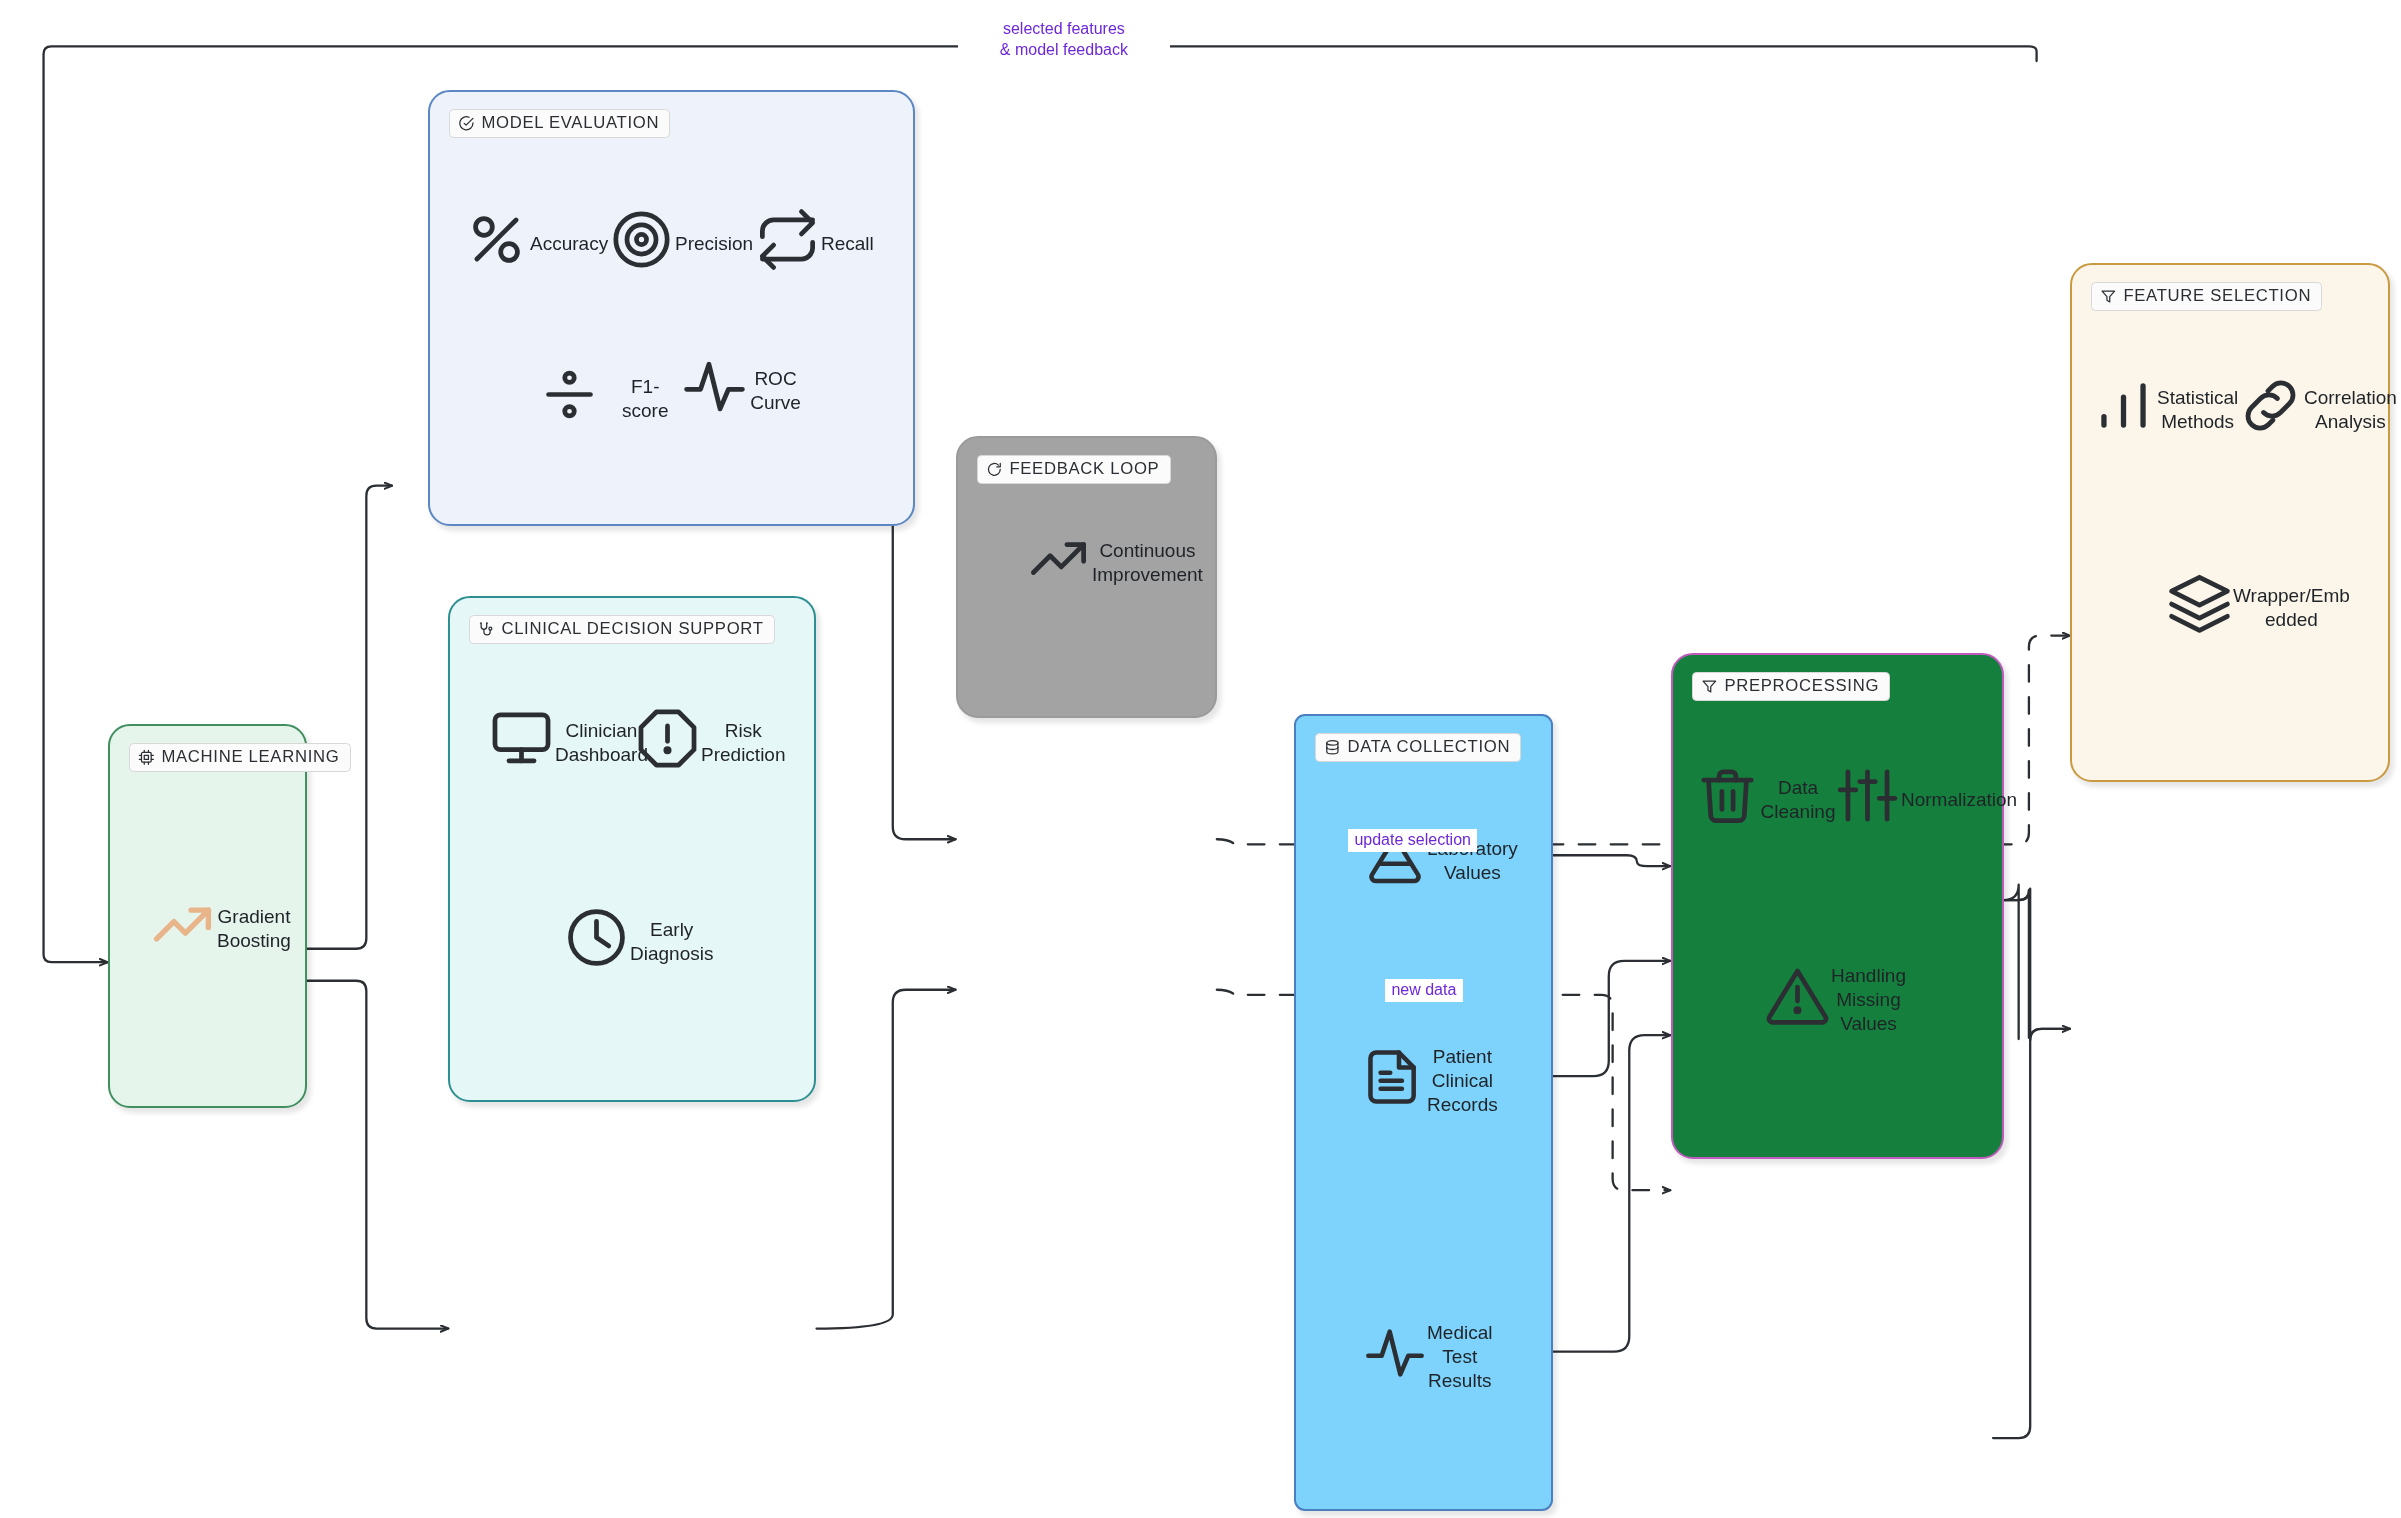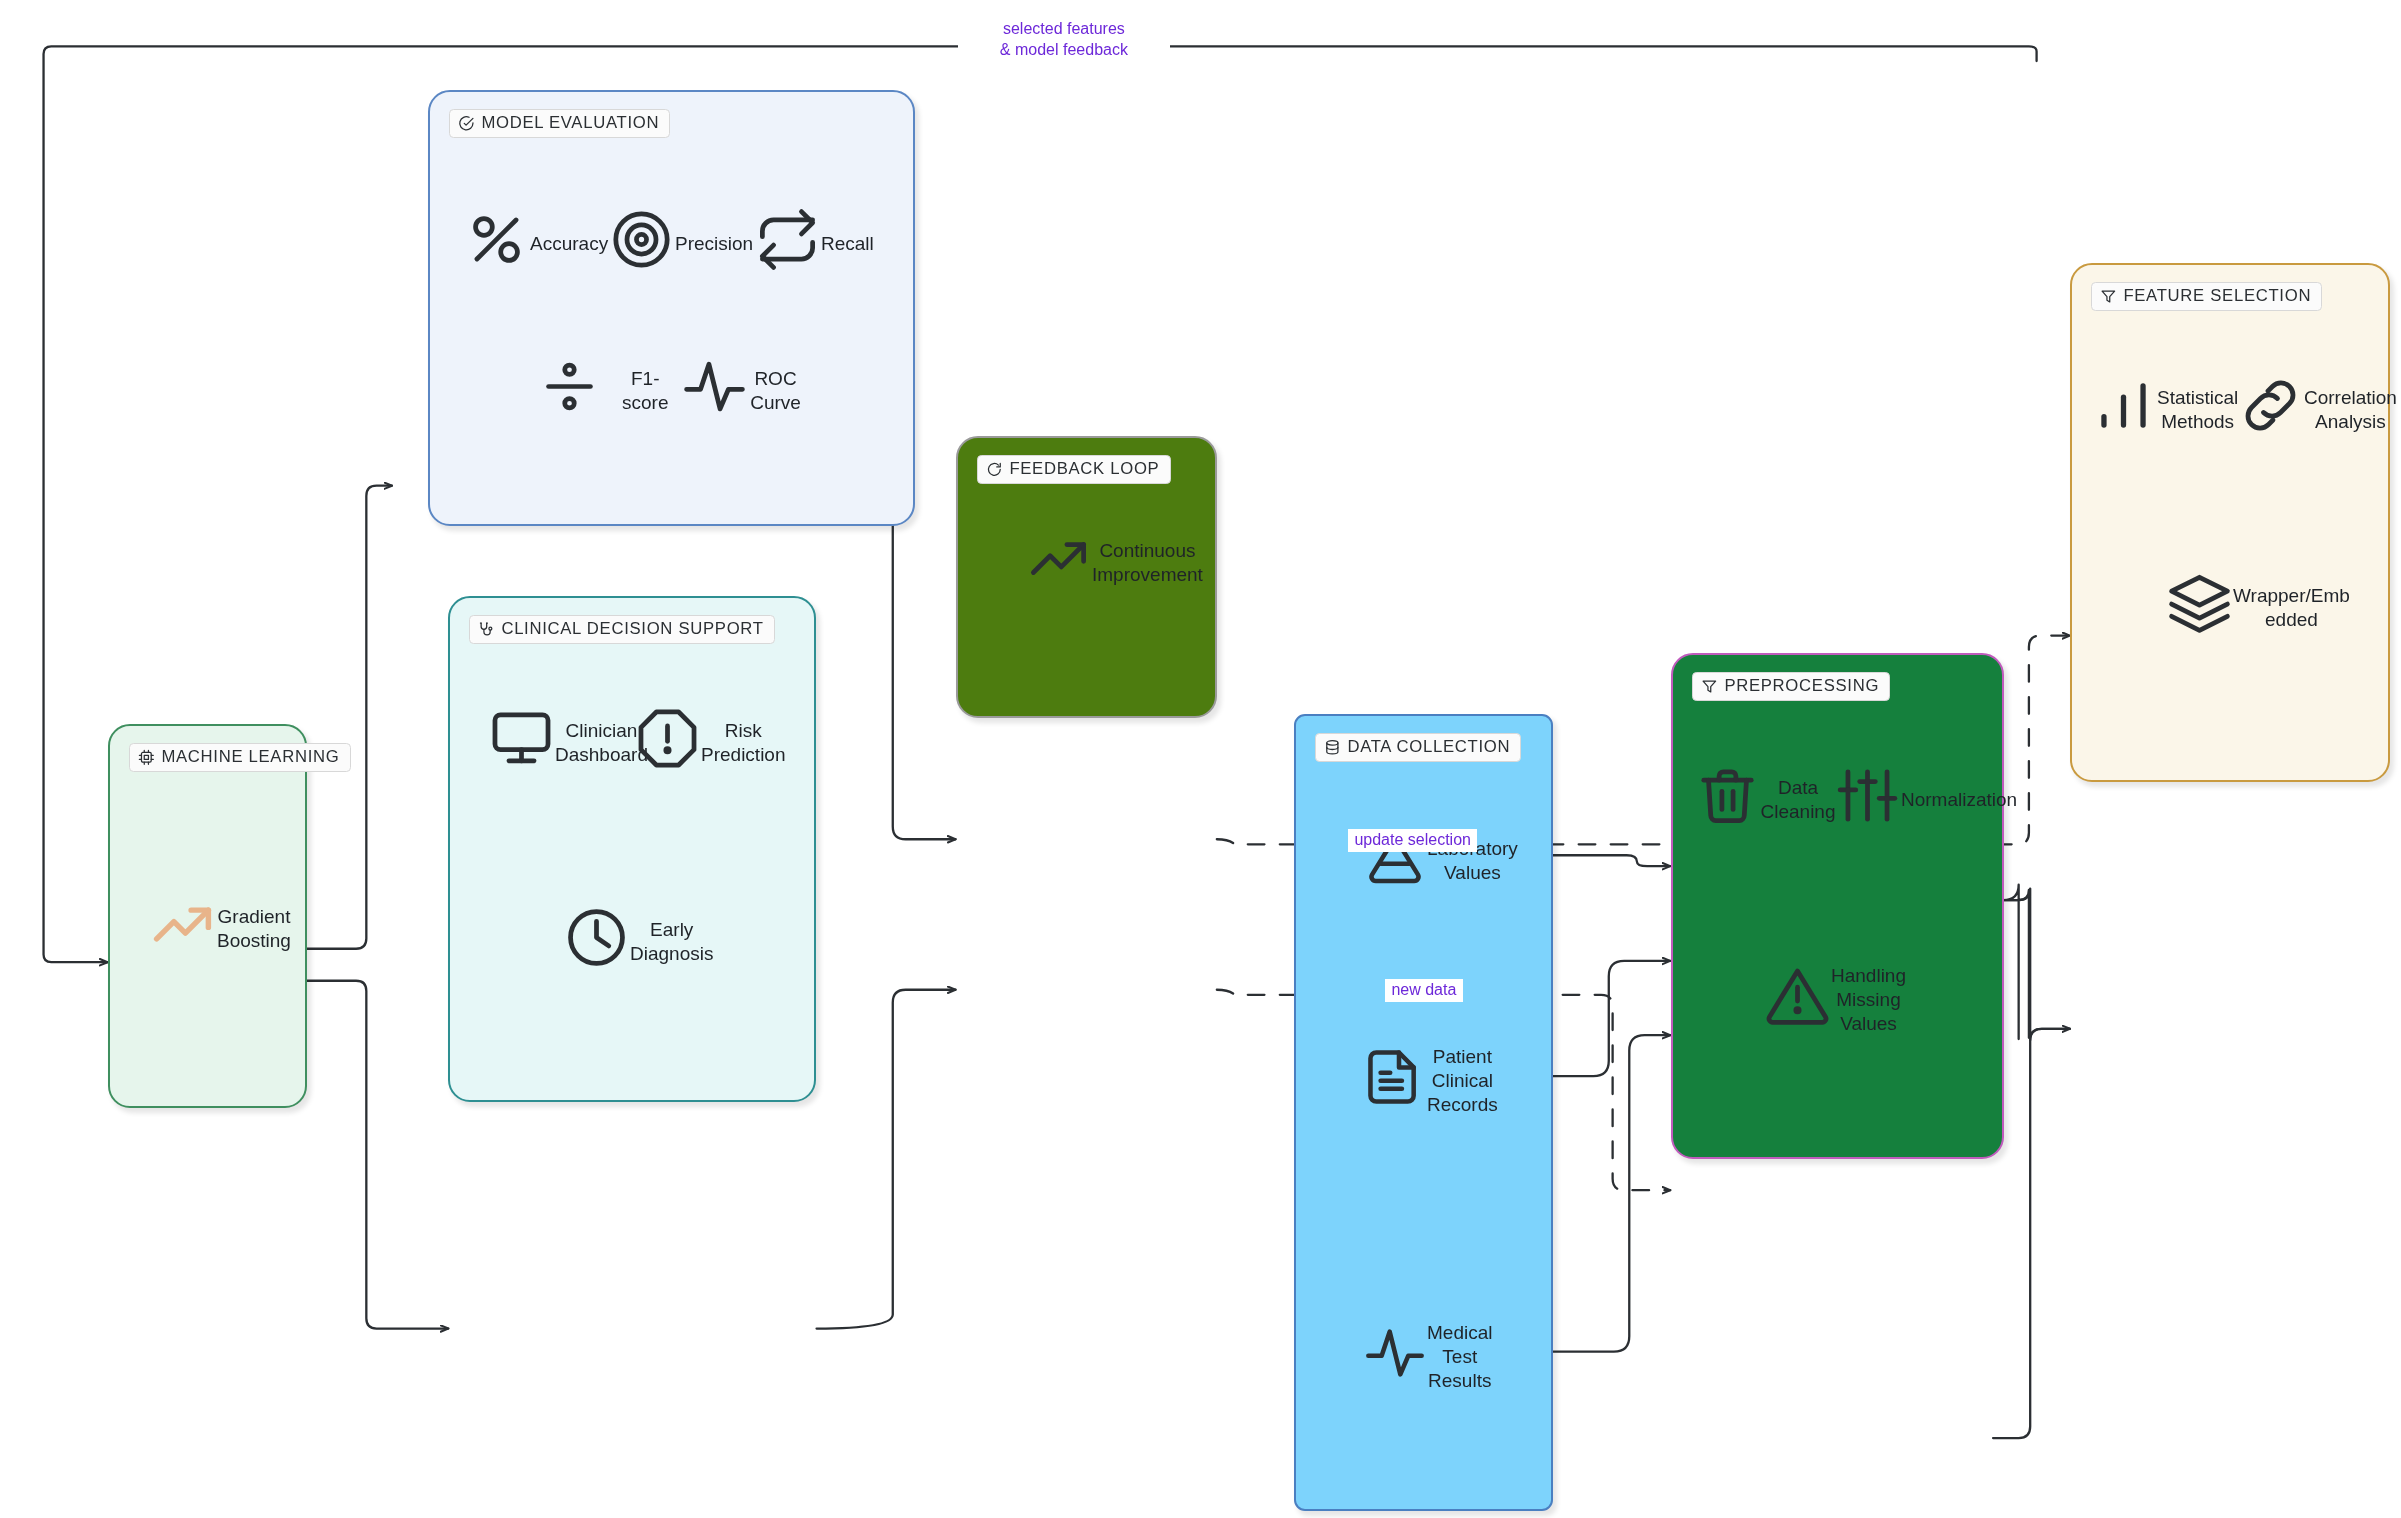--- a/index.html
+++ b/index.html
@@ -36,21 +36,21 @@
 
   .edge-label{
     position:absolute;background:#ffffff;padding:1.3px 6.4px;
     font-size:16px;color:#6d28d9;text-align:center;line-height:1.28;white-space:pre-line;
   }
 
   
   #grp-model-evaluation{background:#eef3fb;border-color:#5b87c4;margin-left:36px;}
   #grp-machine-learning{background:#e6f5ec;border-color:#3f8f5f;}
   #grp-clinical-decision-support{background:#e6f7f7;border-color:#2e8f92;}
-  #grp-feedback-loop{background:#4d7c0f;border-color:#9a9a9a;}
+  #grp-feedback-loop{background:#a3a3a3;border-color:#9a9a9a;}
   #grp-feature-selection{background:#fbf6e9;border-color:#c99a3f;}
   #grp-preprocessing{background:#15803d;border-color:#c05bbd;}
   #grp-data-collection{background:#7dd3fc;border-color:#4a7fc1;border-radius:11px;}
 </style>
 </head>
 <body>
 
 <div id="canvas">
 
   <svg class="edges" viewBox="0 0 3749 2371">
@@ -149,21 +149,21 @@
         <svg width="67" height="67" viewBox="0 0 24 24" fill="none" stroke="#2b2f33" stroke-width="1.7" stroke-linecap="round" stroke-linejoin="round">
           <polyline points="17,2 21,6 17,10"></polyline>
             <path d="M3 11V9a4 4 0 0 1 4-4h14"></path>
           <polyline points="7,22 3,18 7,14"></polyline>
             <path d="M21 13v2a4 4 0 0 1-4 4H3"></path>
         </svg>
       </div>
       <div class="nlabel">Recall</div>
     </div>
 
-    <div class="node" style="left:106px;top:256px;gap:19px;">
+    <div class="node" style="left:106px;top:264px;gap:19px;">
       <div class="glyph">
         <svg width="67" height="67" viewBox="0 0 24 24" fill="none" stroke="#2b2f33" stroke-width="1.7" stroke-linecap="round" stroke-linejoin="round">
           <circle cx="12" cy="6" r="1.7"></circle>
             <line x1="4.5" y1="12" x2="19.5" y2="12"></line>
             <circle cx="12" cy="18" r="1.7"></circle>
         </svg>
       </div>
       <div class="nlabel">F1-score</div>
     </div>
 

